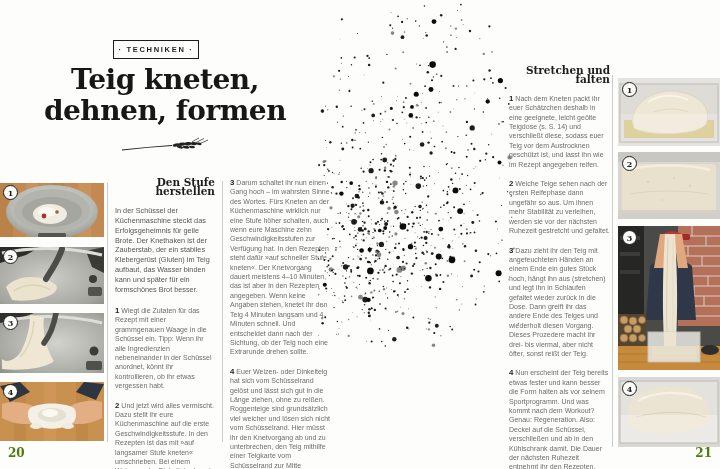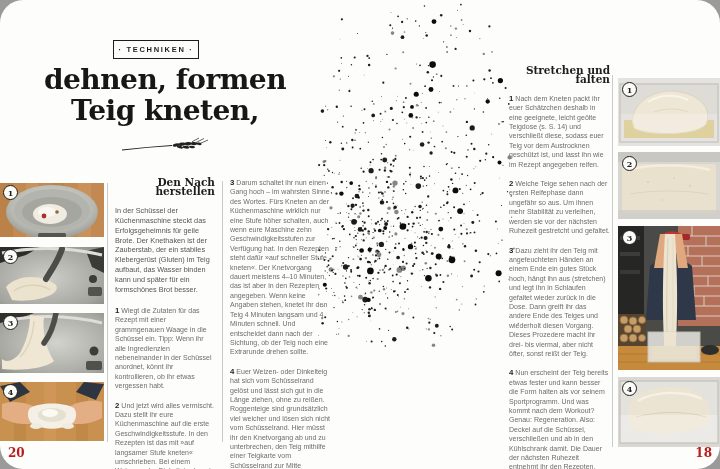--- a/index.html
+++ b/index.html
@@ -1,50 +1,50 @@
 <!DOCTYPE html>
 <html><head>
 <meta charset="utf-8">
 <style>
   html,body{margin:0;padding:0;background:#9a9a9a;}
   .spread{position:relative;width:720px;height:469px;background:#fdfdfc;overflow:hidden;
-          font-family:"Liberation Sans",sans-serif;border-radius:23px;}
+          font-family:"Liberation Sans",sans-serif;}
   .photo{position:absolute;overflow:hidden;background:#d8d6d2;}
   .photo svg{display:block;width:100%;height:100%;}
   .badge-circle{position:absolute;width:13px;height:13px;border-radius:50%;background:#fbfbf8;
           border:1.5px solid #1d1d1b;display:flex;align-items:center;justify-content:center;
           font-family:"DejaVu Serif",serif;font-weight:bold;font-size:8px;color:#1d1d1b;z-index:3;}
   .vrule{position:absolute;width:1px;background:#cbcbc8;}
   .kicker{position:absolute;left:113px;top:40px;width:84px;height:17px;border:1.3px solid #1d1d1b;
           display:flex;align-items:center;justify-content:center;font-weight:bold;font-size:7.5px;
           letter-spacing:1.7px;color:#1d1d1b;}
   .title{position:absolute;left:8px;top:64px;width:314px;text-align:center;
           font-family:"DejaVu Serif",serif;font-weight:bold;font-size:28px;line-height:31px;
           color:#171715;letter-spacing:-0.5px;}
   .wheat{position:absolute;left:120px;top:137px;width:90px;height:18px;}
   .col{position:absolute;font-size:7px;line-height:9.4px;color:#6d6d6b;text-align:left;}
   .col .sec-head{font-family:"DejaVu Serif",serif;font-weight:bold;font-size:10.5px;
           color:#1d1d1b;margin:0 0 9px 0;text-align:right;}
   .col .intro{font-size:7.3px;line-height:9.9px;color:#565654;margin:0 0 11px 0;}
   .col .step{margin:0 0 10px 0;}
   .col .step .num{font-weight:bold;color:#1d1d1b;font-size:7.8px;margin-right:2px;}
   .pageno{position:absolute;bottom:9px;font-family:"DejaVu Serif",serif;font-weight:bold;
-          font-size:12px;color:#b91c1c;}
+          font-size:12px;color:#4d7c0f;}
   .splat{position:absolute;left:318px;top:0;width:204px;height:348px;pointer-events:none;}
 </style>
 </head>
 <body>
 
 <div class="spread">
 
   <div class="kicker">· TECHNIKEN ·</div>
 
   <div class="title">
+    <div>Teig kneten,</div>
     <div>dehnen, formen</div>
-    <div>Teig kneten,</div>
   </div>
 
   <svg class="wheat" viewBox="0 0 90 18">
     <path d="M2,13 Q28,10 52,8.5" stroke="#22221f" stroke-width="1.1" fill="none"></path>
     <g fill="#22221f">
       <ellipse cx="56" cy="8" rx="3.4" ry="1.5" transform="rotate(-12 56 8)"></ellipse>
       <ellipse cx="62" cy="7.2" rx="3.4" ry="1.6" transform="rotate(-8 62 7.2)"></ellipse>
       <ellipse cx="68" cy="6.8" rx="3.4" ry="1.7" transform="rotate(-4 68 6.8)"></ellipse>
       <ellipse cx="74" cy="6.6" rx="3.2" ry="1.6" transform="rotate(2 74 6.6)"></ellipse>
       <ellipse cx="79" cy="6.8" rx="2.6" ry="1.3" transform="rotate(8 79 6.8)"></ellipse>
@@ -140,21 +140,21 @@
       <ellipse cx="36" cy="44" rx="6" ry="3" fill="#f0ebe0"></ellipse>
       <ellipse cx="68" cy="44" rx="6" ry="3" fill="#f0ebe0"></ellipse>
     </svg>
     <div class="badge-circle" style="left:3px;top:2px;">4</div>
   </div>
 
   <div class="vrule" style="left:107px;top:183px;height:259px;"></div>
   <div class="vrule" style="left:222px;top:181px;height:261px;"></div>
 
   <div class="col" style="left:115px;top:178px;width:100px;">
-    <div class="sec-head">Den Nach herstellen</div>
+    <div class="sec-head">Den Stufe herstellen</div>
     <p class="intro">In der Schüssel der Küchenmaschine steckt das Erfolgsgeheimnis für geile Brote. Der Knethaken ist der Zauberstab, der ein stabiles Klebergerüst (Gluten) im Teig aufbaut, das Wasser binden kann und später für ein formschönes Brot besser.</p>
     <p class="step"><span class="num">1</span><span>Wiegt die Zutaten für das Rezept mit einer grammgenauen Waage in die Schüssel ein. Tipp: Wenn ihr alle Ingredienzien nebeneinander in der Schüssel anordnet, könnt ihr kontrollieren, ob ihr etwas vergessen habt.</span></p>
     <p class="step"><span class="num">2</span><span>Und jetzt wird alles vermischt. Dazu stellt ihr eure Küchenmaschine auf die erste Geschwindigkeitsstufe. In den Rezepten ist das mit »auf langsamer Stufe kneten« umschrieben. Bei einem Weizen- oder Dinkelteig dauert dieser Mischvorgang rund 4 Minuten. Der Teig sieht zwar schon ganz homogen aus, klebt aber noch am Schüsselrand.</span></p>
   </div>
 
   <div class="col" style="left:230px;top:178px;width:100px;">
     <p class="step"><span class="num">3</span><span>Darum schaltet ihr nun einen Gang hoch – im wahrsten Sinne des Wortes. Fürs Kneten an der Küchenmaschine wirklich nur eine Stufe höher schalten, auch wenn eure Maschine zehn Geschwindigkeitsstufen zur Verfügung hat. In den Rezepten steht dafür »auf schneller Stufe kneten«. Der Knetvorgang dauert meistens 4–10 Minuten, das ist aber in den Rezepten angegeben. Wenn keine Angaben stehen, knetet ihr den Teig 4 Minuten langsam und 4 Minuten schnell. Und entscheidet dann nach der Sichtung, ob der Teig noch eine Extrarunde drehen sollte.</span></p>
     <p class="step"><span class="num">4</span><span>Euer Weizen- oder Dinkelteig hat sich vom Schüsselrand gelöst und lässt sich gut in die Länge ziehen, ohne zu reißen. Roggenteige sind grundsätzlich viel weicher und lösen sich nicht vom Schüsselrand. Hier müsst ihr den Knetvorgang ab und zu unterbrechen, den Teig mithilfe einer Teigkarte vom Schüsselrand zur Mitte schieben und dann weiterkneten.</span></p>
   </div>
 
@@ -1084,15 +1084,15 @@
       <rect x="2" y="4" width="98" height="62" fill="#e4e2dd" stroke="#c8c6c1" stroke-width="1"></rect>
       <path d="M10,32 C14,14 40,8 60,10 C84,12 94,26 92,44 C88,58 20,60 12,50 Z" fill="#ece4d2"></path>
       <path d="M20,24 C36,14 66,13 84,22" stroke="#f6f1e4" stroke-width="2.2" fill="none"></path>
       <path d="M18,40 C40,34 68,34 88,40" stroke="#d9cfb6" stroke-width="1.2" fill="none"></path>
       <rect x="2" y="38" width="98" height="28" fill="#ffffff" opacity=".28"></rect>
       <rect x="2" y="4" width="98" height="62" fill="none" stroke="#c8c6c1" stroke-width="1"></rect>
     </svg>
     <div class="badge-circle" style="left:4px;top:4px;">4</div>
   </div>
 
-  <div class="pageno" style="right:8px;">18</div>
+  <div class="pageno" style="right:8px;">21</div>
 
 </div>
 
 </body></html>

